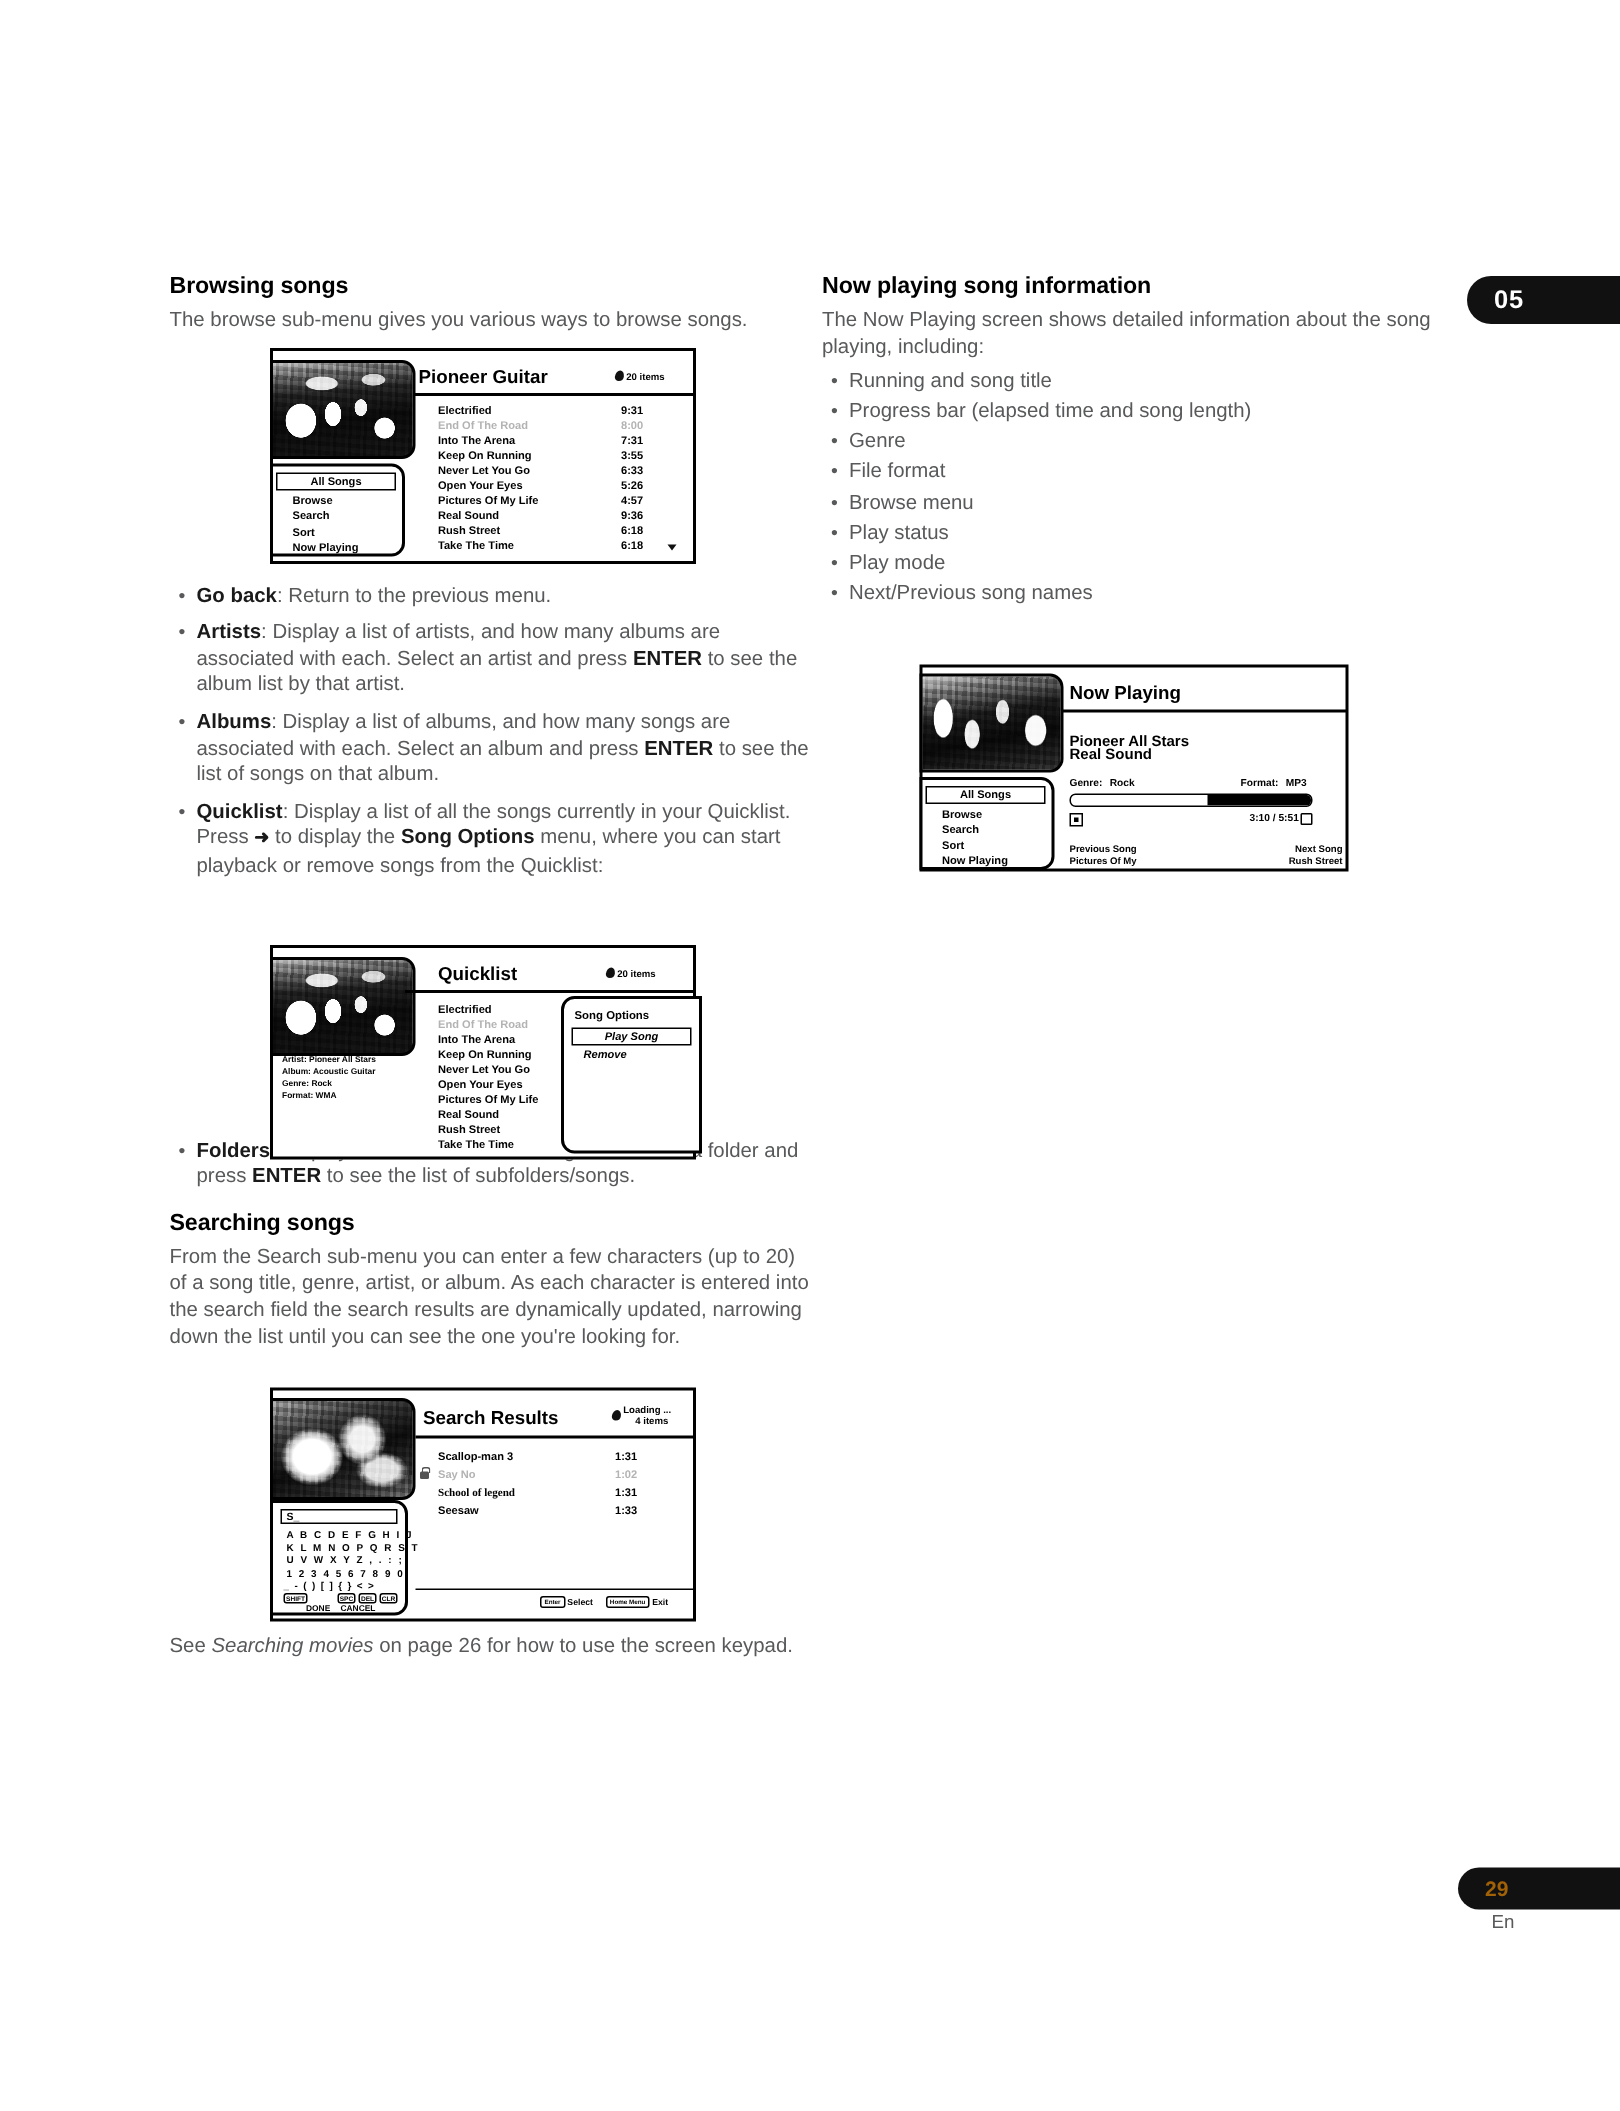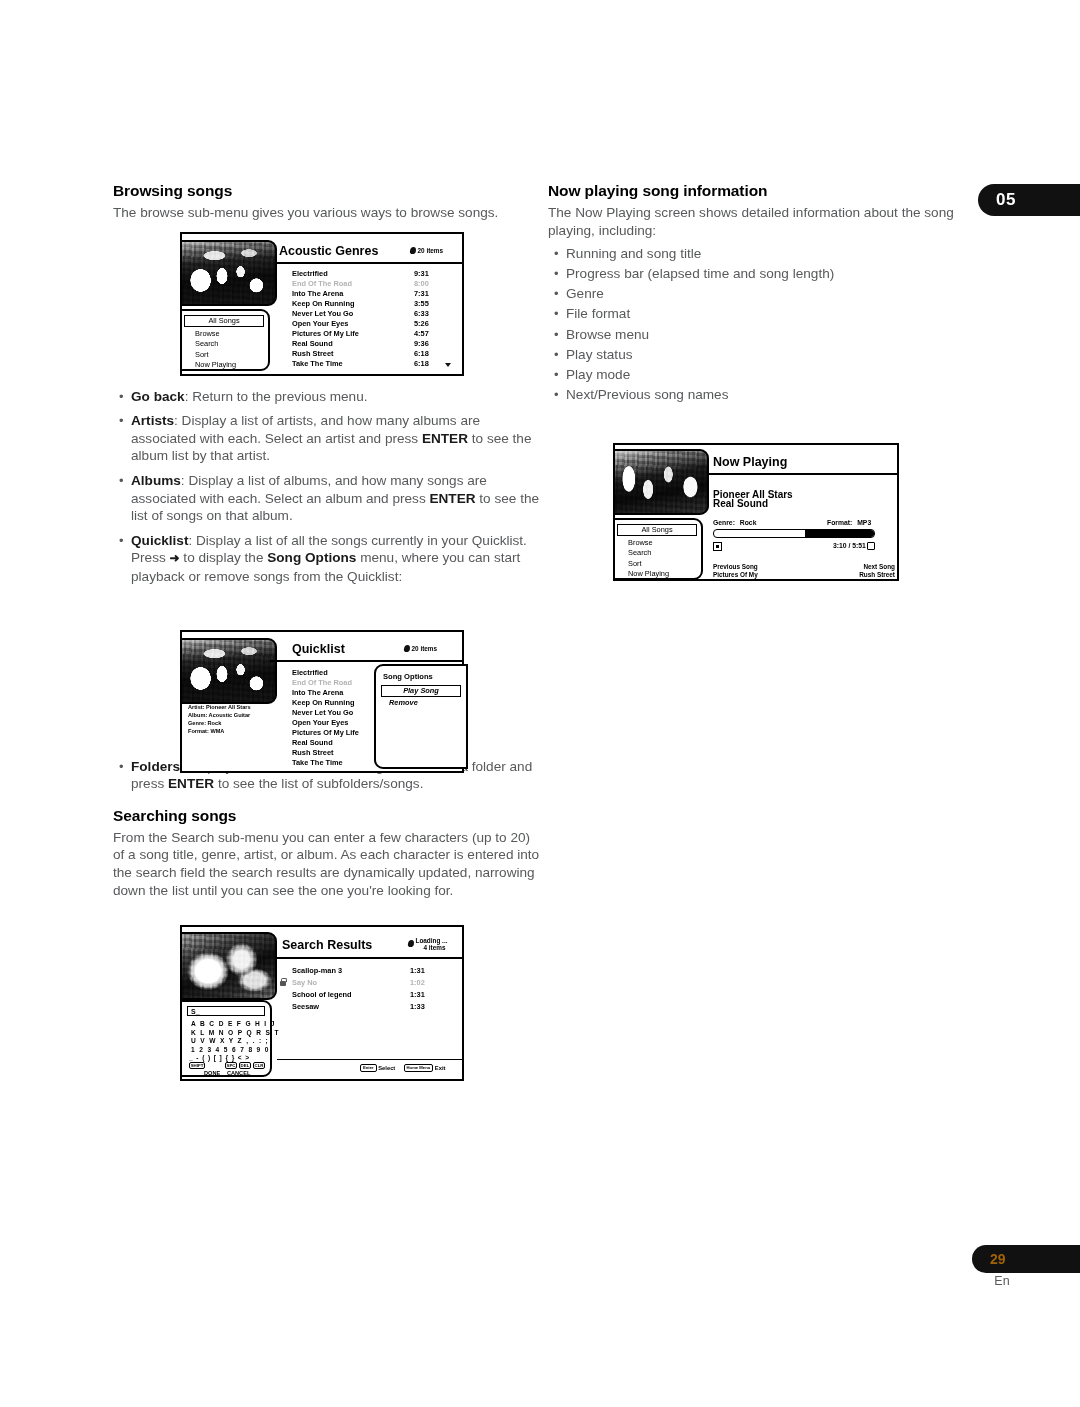--- a/index.html
+++ b/index.html
@@ -103,21 +103,21 @@
       radial-gradient(ellipse 14% 30% at 82% 58%, #fafafa 0 52%, transparent 58%),
       linear-gradient(170deg,#cfcfcf 0%,#7c7c7c 15%,#1b1b1b 40%,#090909 65%,#2e2e2e 100%);
   }
 
   
   .navbox{
     position:absolute;border:2px solid #000;border-radius:0 9px 9px 0;
     background:#fff;box-sizing:border-box;
   }
   .navbox .nav-item{
-    font-size:7.4px;font-weight:normal;color:#000;
+    font-size:7.4px;font-weight:bold;color:#000;
     padding:0 0 0 13px;line-height:10.5px;white-space:nowrap;
   }
   .navbox .nav-item.sel{
     background:#fff;border:1.2px solid #000;text-align:center;padding-left:0;
     margin:0 4px 0 2px;line-height:9.5px;
   }
 
   .shot-title{position:absolute;font-weight:bold;color:#000;}
   .hr-rule{position:absolute;background:#000;height:1.6px;}
 
@@ -232,20 +232,21 @@
 
     <ul class="bl">
       <li><b>Folders</b><span>: Display a list of folders and song files. Select a folder and press </span><b>ENTER</b><span> to see the list of subfolders/songs.</span></li>
     </ul>
 
     <h2 class="sec" style="margin-top:14px">Searching songs</h2>
     <p class="body">From the Search sub-menu you can enter a few characters (up to 20) of a song title, genre, artist, or album. As each character is entered into the search field the search results are dynamically updated, narrowing down the list until you can see the one you're looking for.</p>
 
     <div style="height:175px"></div>
 
+    <p class="caption"><span>See </span><span class="italic">Searching movies</span><span> on page 26 for how to use the screen keypad.</span></p>
   </div>
 
   <div class="col col-right">
     <h2 class="sec">Now playing song information</h2>
     <p class="body">The Now Playing screen shows detailed information about the song playing, including:</p>
     <ul class="bl tight">
       <li>Running and song title</li>
       <li>Progress bar (elapsed time and song length)</li>
       <li>Genre</li>
       <li>File format</li>
@@ -260,21 +261,21 @@
     <div class="art" style="left:-2px;top:6px;width:93px;height:62px;"></div>
 
     <div class="navbox" style="left:-2px;top:75px;width:90px;height:62px;padding-top:4px;">
       <div class="nav-item sel">All Songs</div>
       <div class="nav-item" style="margin-top:2px">Browse</div>
       <div class="nav-item">Search</div>
       <div class="nav-item">Sort</div>
       <div class="nav-item">Now Playing</div>
     </div>
 
-    <div class="shot-title" style="left:97px;top:10px;font-size:12.5px;">Acoustic Genres</div>
+    <div class="shot-title" style="left:97px;top:10px;font-size:12.5px;">Pioneer Guitar</div>
     <div class="items-tag" style="left:228px;top:13px;">
       <span class="disc-ico"></span><span>20 items</span>
     </div>
     <div class="hr-rule" style="left:94px;top:28px;width:186px;"></div>
 
     <div>
       <div class="song-row" style="top:35px;">
           <span class="song-name" style="left:110px;">Electrified</span>
           <span class="song-time" style="left:232px;">9:31</span>
         </div>
@@ -389,21 +390,21 @@
       <div class="song-row" style="top:39px;">
           <span class="song-name" style="left:110px;">Scallop-man 3</span>
           <span class="song-time" style="left:228px;">1:31</span>
         </div>
       <div class="song-row dim" style="top:51px;">
         <span class="lock-ico" style="left:98px;top:3px;"></span>
         <span class="song-name" style="left:110px;">Say No</span>
           <span class="song-time" style="left:228px;">1:02</span>
         </div>
       <div class="song-row" style="top:63px;">
-          <span class="song-name" style="left:110px;">School of legend</span>
+          <span class="song-name" style="left:110px;font-family:Liberation Serif, serif;">School of legend</span>
           <span class="song-time" style="left:228px;">1:31</span>
         </div>
       <div class="song-row" style="top:75px;">
           <span class="song-name" style="left:110px;">Seesaw</span>
           <span class="song-time" style="left:228px;">1:33</span>
         </div>
     </div>
 
     <div class="keypad" style="left:-2px;top:73px;width:92px;height:77px;">
       <div class="kp-field" style="left:5px;top:4px;width:78px;height:10px;">S_</div>

